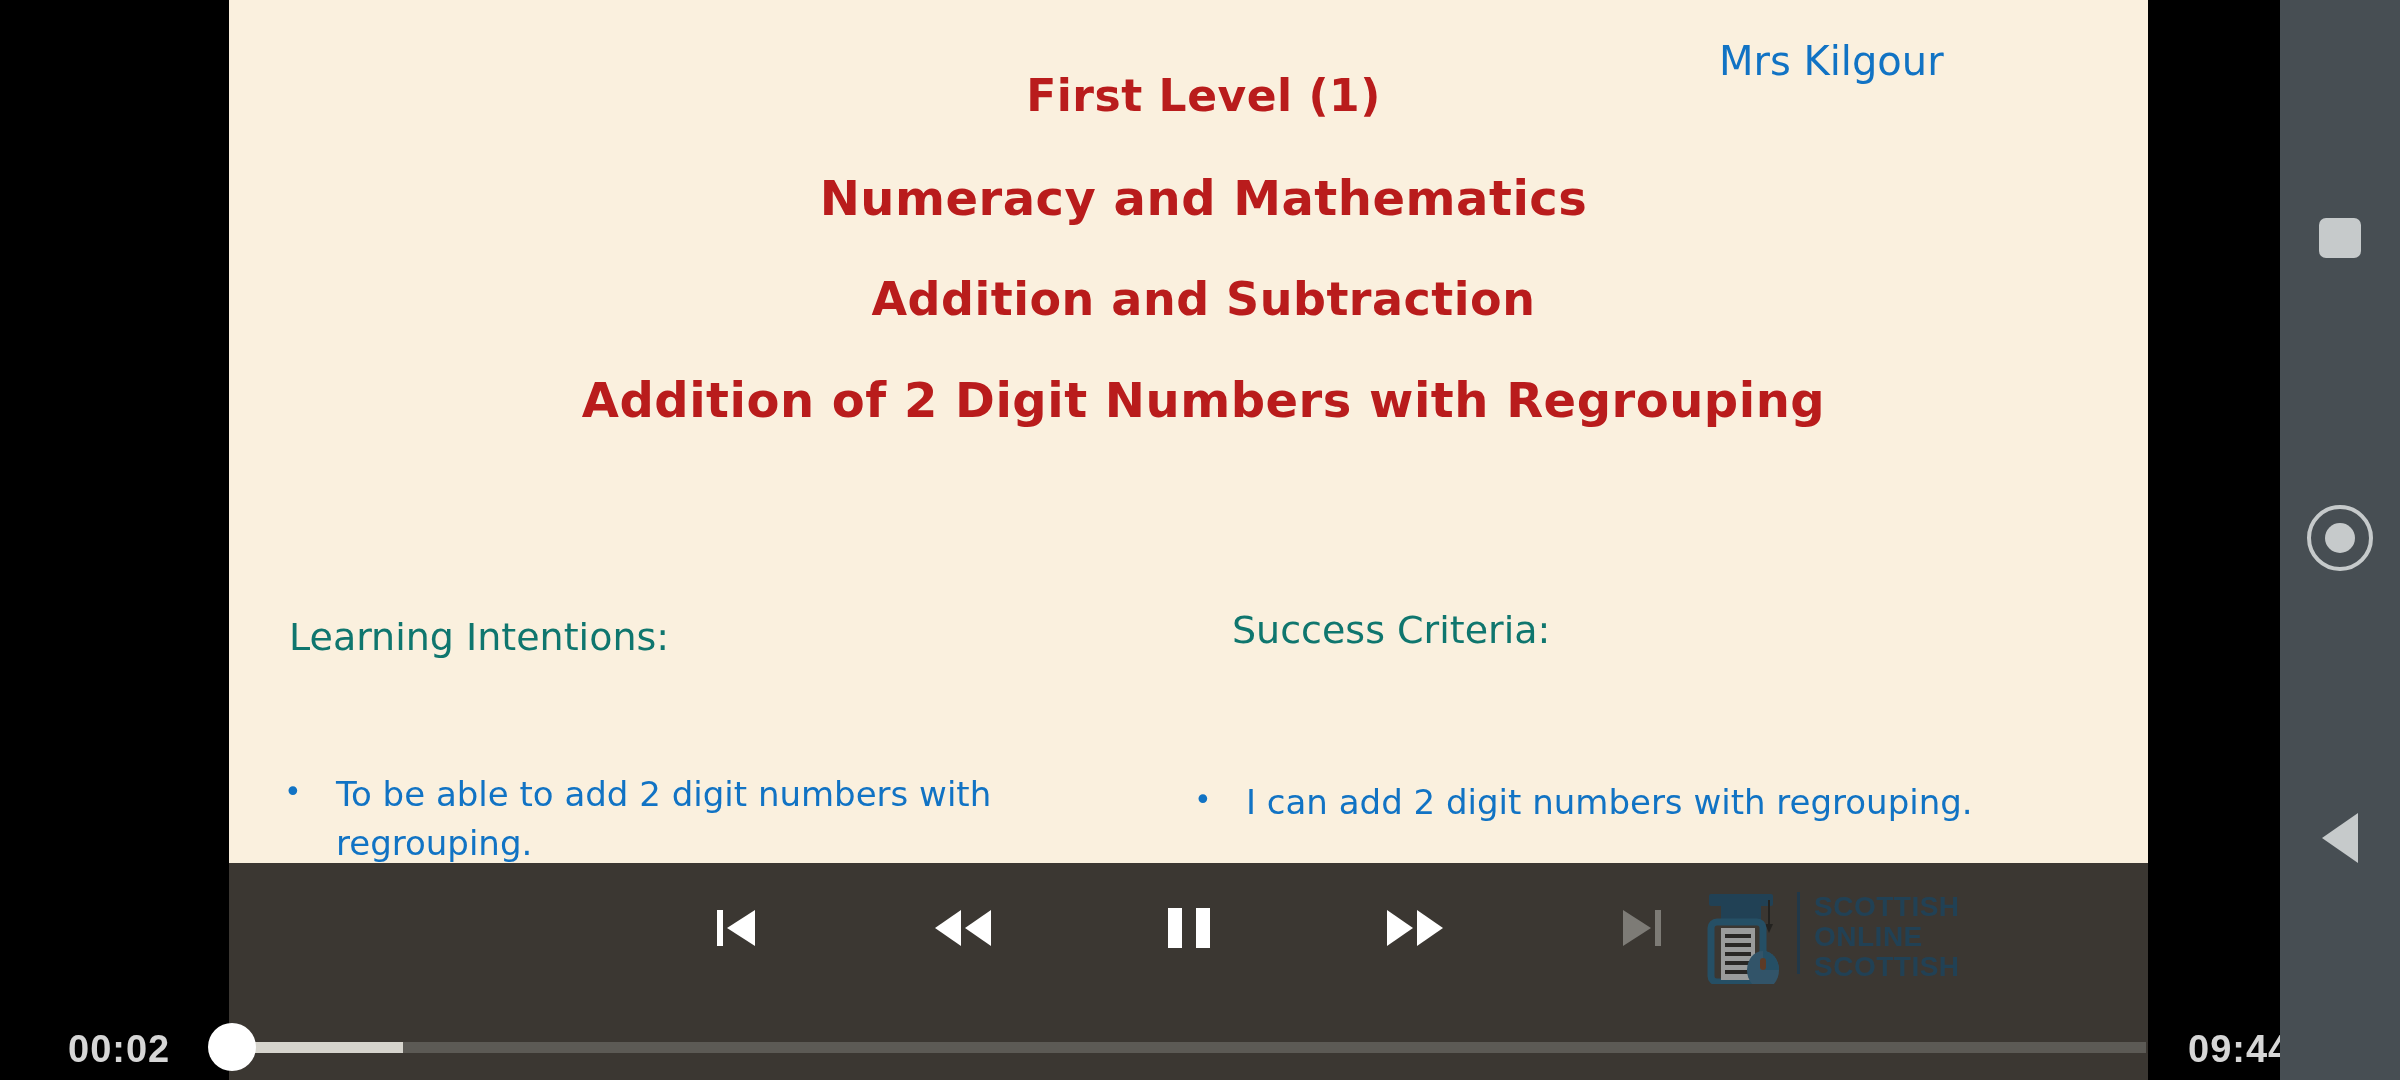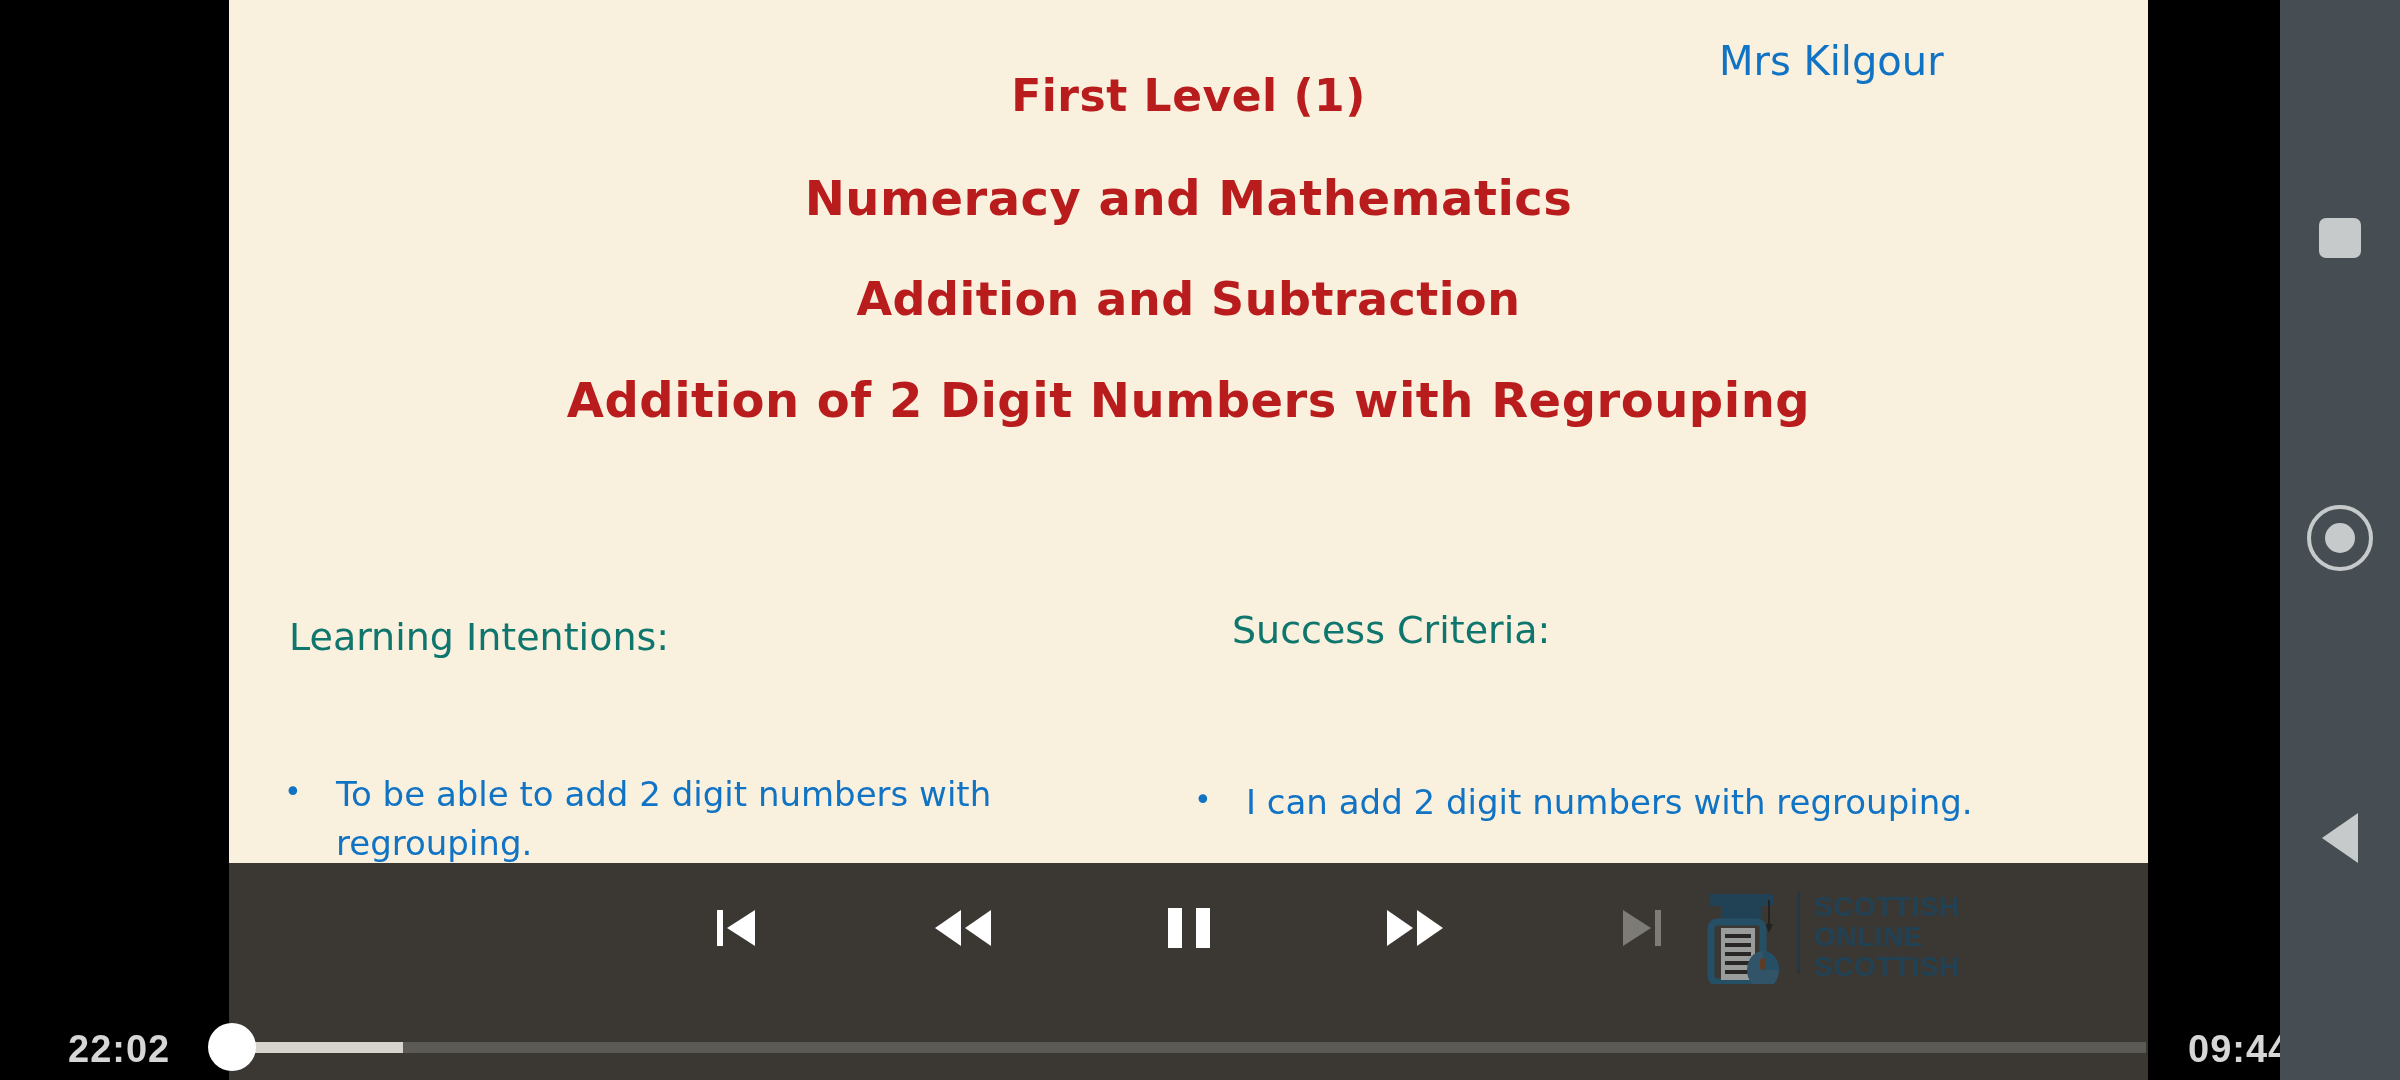--- a/index.html
+++ b/index.html
@@ -48,20 +48,21 @@
     left: 0;
     top: -863px;
     width: 1919px;
     height: 1080px;
   }
   .slide-canvas {
     position: absolute;
     left: 0; top: 0;
     width: 1919px;
     height: 1080px;
+    padding-left: 10px;
   }
 
   .title-line {
     position: absolute;
     width: 100%;
     text-align: center;
     font-family: "DejaVu Sans", sans-serif;
     font-weight: bold;
     color: #b91c1c;
     letter-spacing: 0.5px;
@@ -391,21 +392,21 @@
       <div id="logo-div"></div>
       <div id="logo-words">
         <div>SCOTTISH</div>
         <div>ONLINE</div>
         <div>SCOTTISH</div>
       </div>
     </div>
 
   </div>
 
-  <div id="time-current">22:02</div>
+  <div id="time-current">00:02</div>
   <div id="time-total">09:44</div>
 
   <div id="track">
     <div id="track-buffered"></div>
     <div id="track-played"></div>
   </div>
   <div id="thumb"></div>
 
   <div id="navbar">
 

